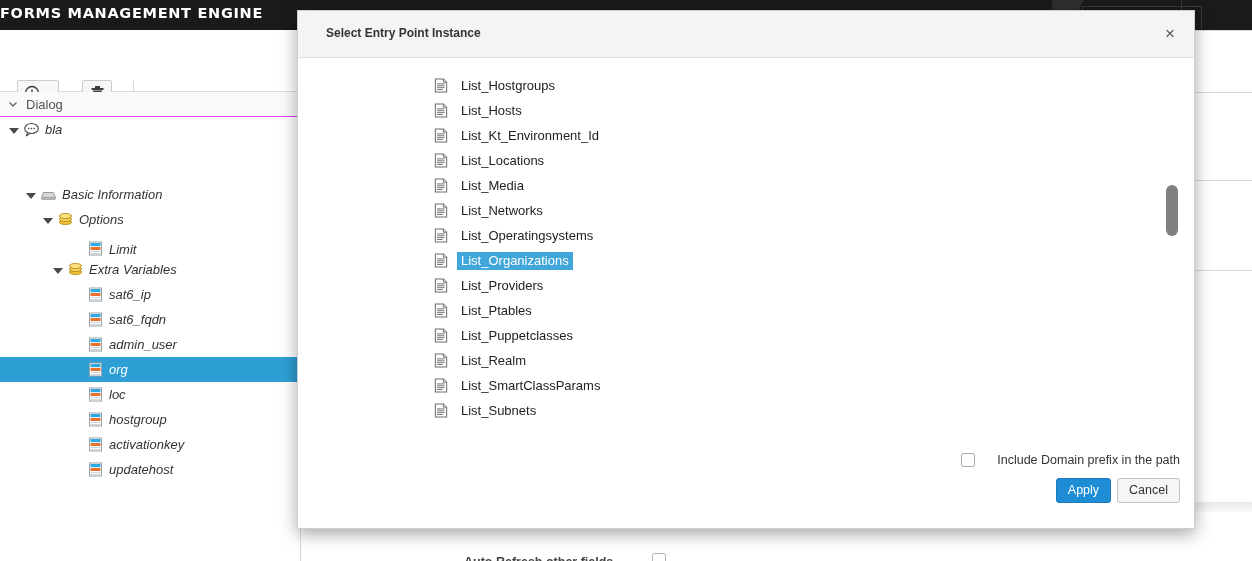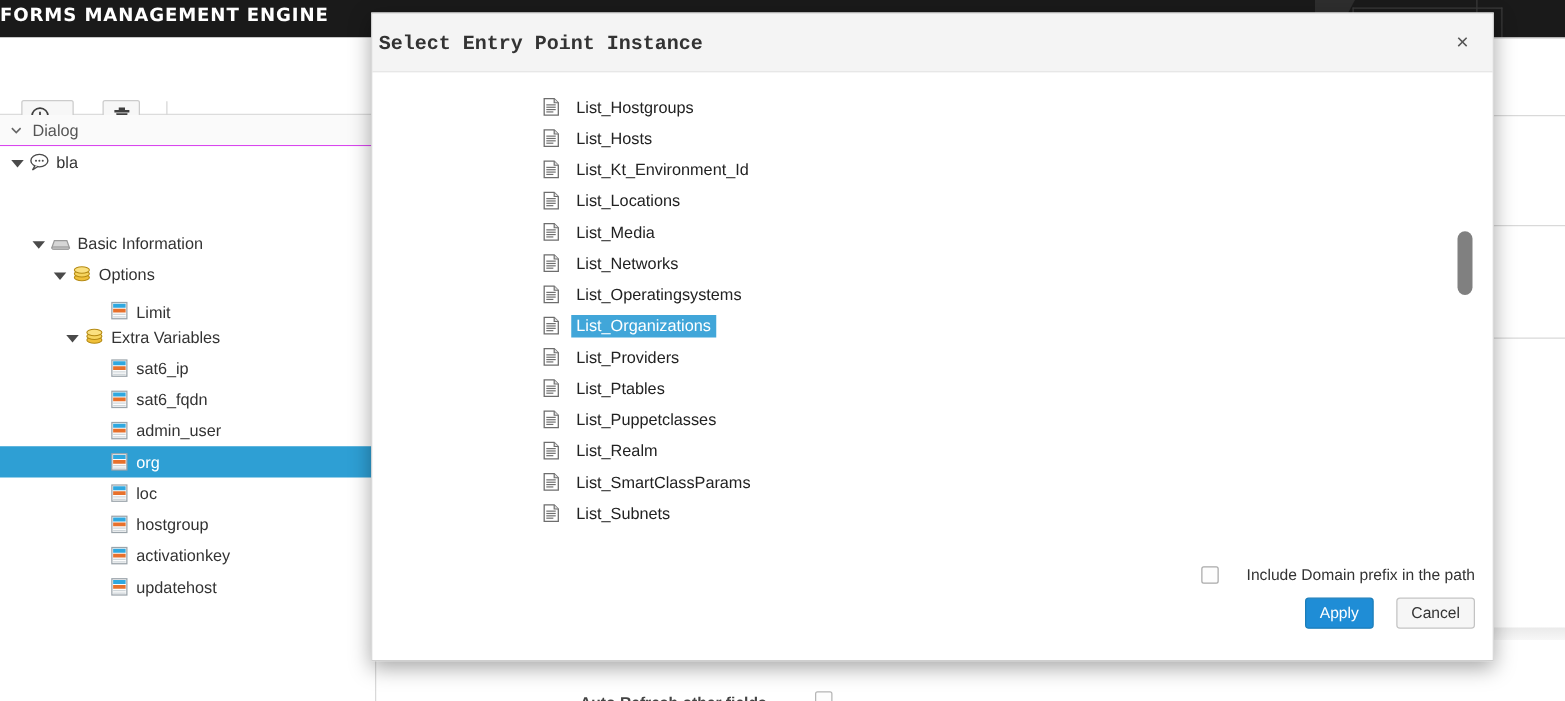--- a/index.html
+++ b/index.html
@@ -79,21 +79,21 @@
   .tree-row.sel { background: #2e9fd4; color: #ffffff; }
   .tree-row .caret {
     width: 12px; height: 12px; margin-right: 3px; flex: 0 0 auto;
     position: relative;
   }
   .tree-row .caret.down::after {
     content: ""; position: absolute; left: 1px; top: 4px;
     border-left: 5px solid transparent; border-right: 5px solid transparent;
     border-top: 6px solid #4a4a4a;
   }
-  .tree-row .lbl { margin-left: 5px; }
+  .tree-row .lbl { margin-left: 5px; font-style: italic; }
 
   
   .ic { width: 17px; height: 17px; flex: 0 0 auto; position: relative; }
 
   
   .bg-pane {
     position: absolute; left: 300px; top: 30px; width: 952px; height: 531px;
     background: #ffffff;
   }
   .bg-line {
@@ -120,23 +120,23 @@
     position: absolute; left: 297px; top: 10px; width: 898px; height: 519px;
     box-shadow: 0 5px 16px rgba(0,0,0,.35);
     background: #ffffff;
     border: 1px solid #cfcfcf;
   }
   .modal-title {
     position: absolute; left: 0; top: 0; right: 0; height: 47px;
     background: #f4f4f4; border-bottom: 1px solid #e2e2e2;
   }
   .modal-title .ttxt {
-    position: absolute; left: 5px; top: 15px;
-    font-weight: bold; font-size: 16px; color: #333333;
-    font-family: Liberation Mono, monospace;
+    position: absolute; left: 28px; top: 15px;
+    font-weight: bold; font-size: 12px; color: #333333;
+    font-family: Liberation Sans, sans-serif;
   }
   .modal-close {
     position: absolute; right: 14px; top: 13px;
     width: 20px; height: 20px; line-height: 20px; text-align: center;
     font-size: 17px; color: #555; cursor: pointer;
   }
   .modal-body {
     position: absolute; left: 0; top: 47px; right: 0; bottom: 0;
     background: #ffffff;
   }
@@ -174,21 +174,21 @@
     position: absolute; right: 14px; top: 15px;
     display: flex; align-items: flex-start; gap: 22px;
     font-size: 12.5px; color: #333;
   }
   .dom-check .box {
     width: 14px; height: 14px; background: #fdfdfd;
     border: 1px solid #a9a9a9; border-radius: 2px;
   }
   .btn-row {
     position: absolute; right: 14px; top: 40px;
-    display: flex; gap: 18px;
+    display: flex; gap: 6px;
   }
   .btn {
     height: 25px; padding: 0 11px; border-radius: 3px;
     font-size: 12.5px; line-height: 23px;
     border: 1px solid; cursor: pointer;
   }
   .btn-primary { background: #1f8dd6; border-color: #1b7db9; color: #ffffff; }
   .btn-default { background: #f6f6f6; border-color: #c3c3c3; color: #333333; }
 </style>
 </head>

